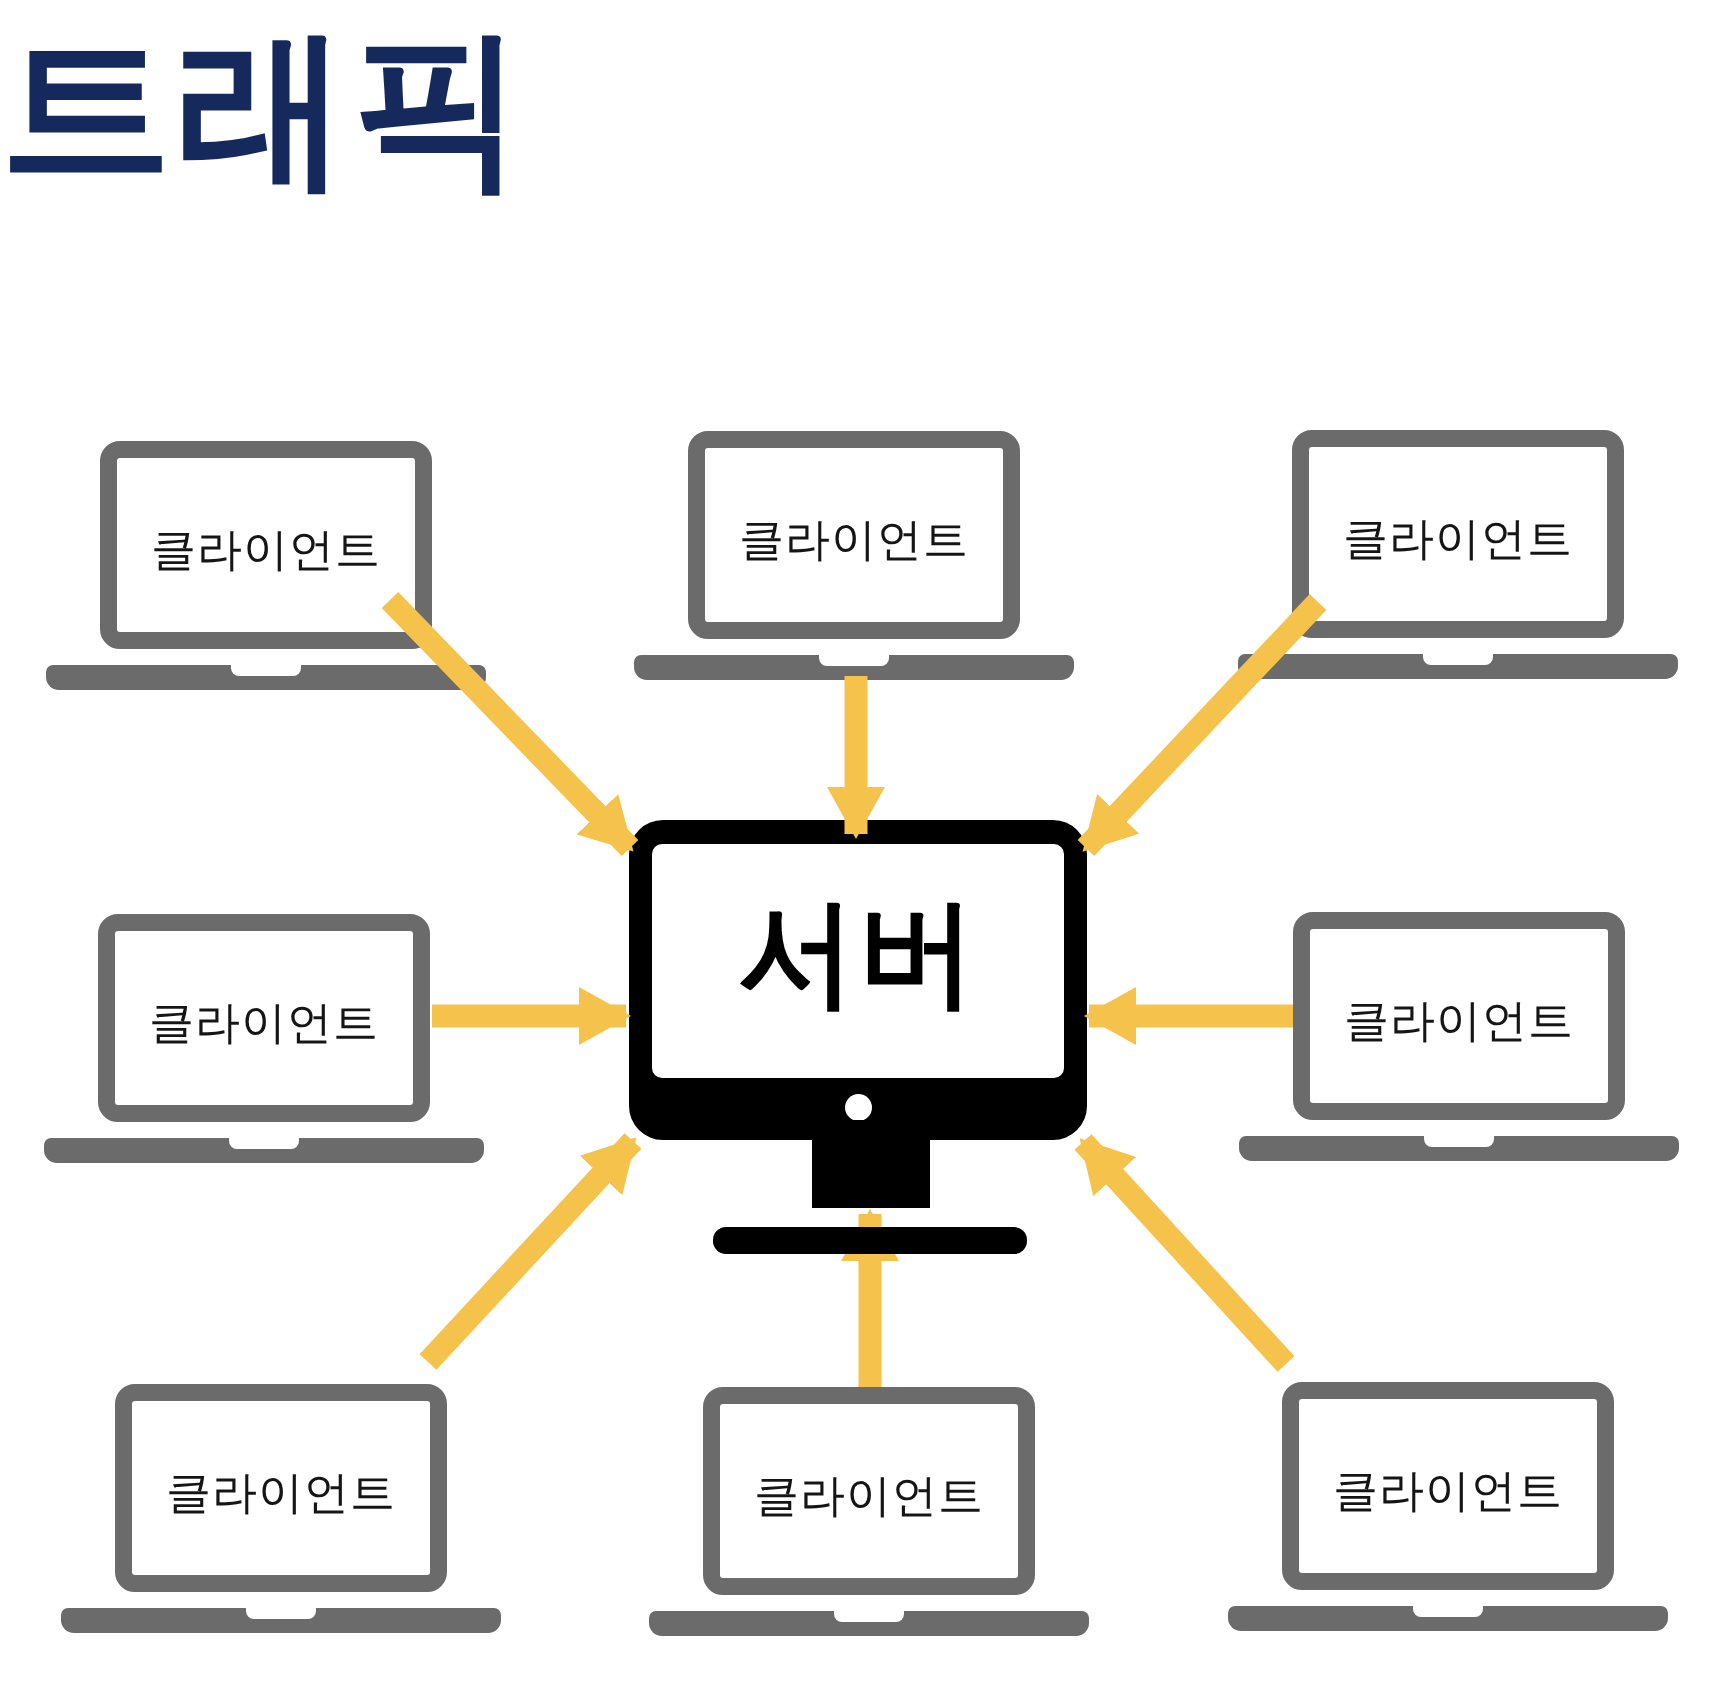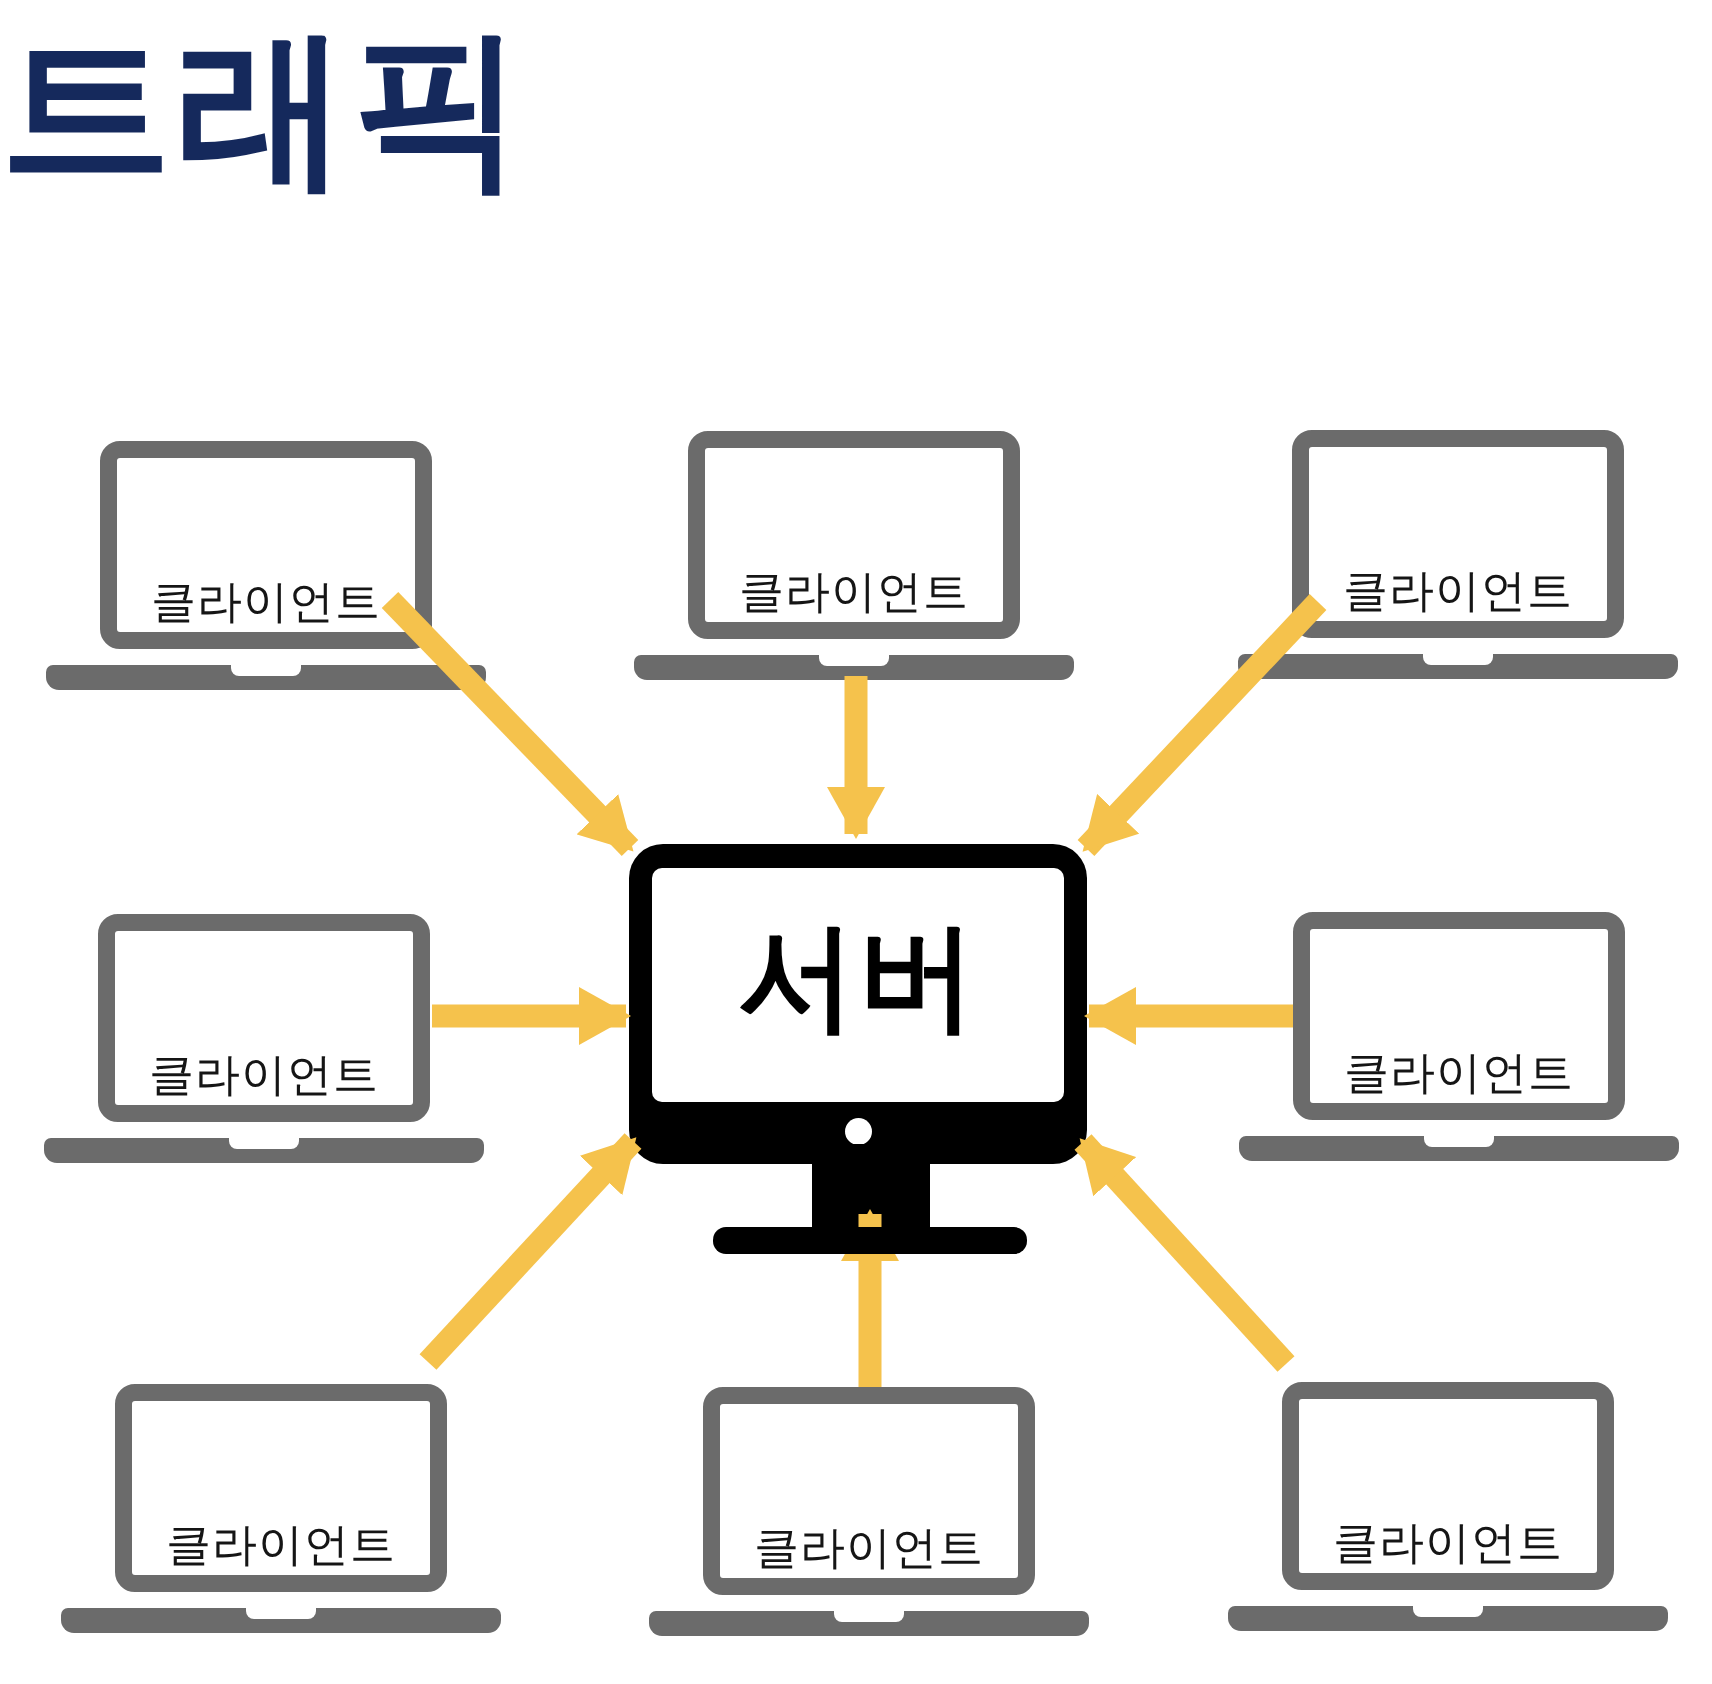--- a/index.html
+++ b/index.html
@@ -11,21 +11,21 @@
   .title{
     position:absolute;left:0;right:0;top:22px;text-align:left;
     font-size:172px;line-height:1.0;font-weight:900;letter-spacing:4px;
     color:var(--title,#15295c);
   }
   
   .laptop{position:absolute;width:332px;height:250px;z-index:2;}
   .lscreen{
     position:absolute;left:0;top:0;width:332px;height:208px;box-sizing:border-box;
     border:17px solid var(--laptop,#6b6b6b);border-radius:20px;background:#fff;
-    display:flex;align-items:flex-end;justify-content:center;
+    display:flex;align-items:center;justify-content:center;
   }
   .llabel{
     font-size:45px;font-weight:500;color:var(--label_text,#151515);
     letter-spacing:1px;padding-top:10px;white-space:nowrap;
   }
   .lbase{
     position:absolute;left:-54px;top:224px;width:440px;height:25px;
     background:var(--laptop,#6b6b6b);border-radius:7px 7px 13px 13px;
   }
   .lnotch{
@@ -35,21 +35,21 @@
   
   .pos-tl{left:100px;top:441px;}
   .pos-tc{left:688px;top:431px;}
   .pos-tr{left:1292px;top:430px;}
   .pos-ml{left:98px;top:914px;}
   .pos-mr{left:1293px;top:912px;}
   .pos-bl{left:115px;top:1384px;}
   .pos-bc{left:703px;top:1387px;}
   .pos-br{left:1282px;top:1382px;}
   
-  .server{position:absolute;left:629px;top:844px;width:458px;height:412px;z-index:1;}
+  .server{position:absolute;left:629px;top:820px;width:458px;height:412px;z-index:1;}
   .monitor{position:absolute;left:0;top:0;width:458px;height:320px;background:var(--server,#000);border-radius:34px;}
   .mscreen{
     position:absolute;left:23px;top:24px;width:412px;height:234px;background:#fff;border-radius:10px;
     display:flex;align-items:center;justify-content:center;
   }
   .slabel{font-size:118px;font-weight:700;color:#000;letter-spacing:2px;padding-bottom:14px;}
   .camdot{position:absolute;left:216px;top:274px;width:27px;height:27px;border-radius:50%;background:#fff;}
   .neck{position:absolute;left:183px;top:300px;width:118px;height:88px;background:var(--server,#000);}
   .server-base{
     position:absolute;left:713px;top:1227px;width:314px;height:27px;

